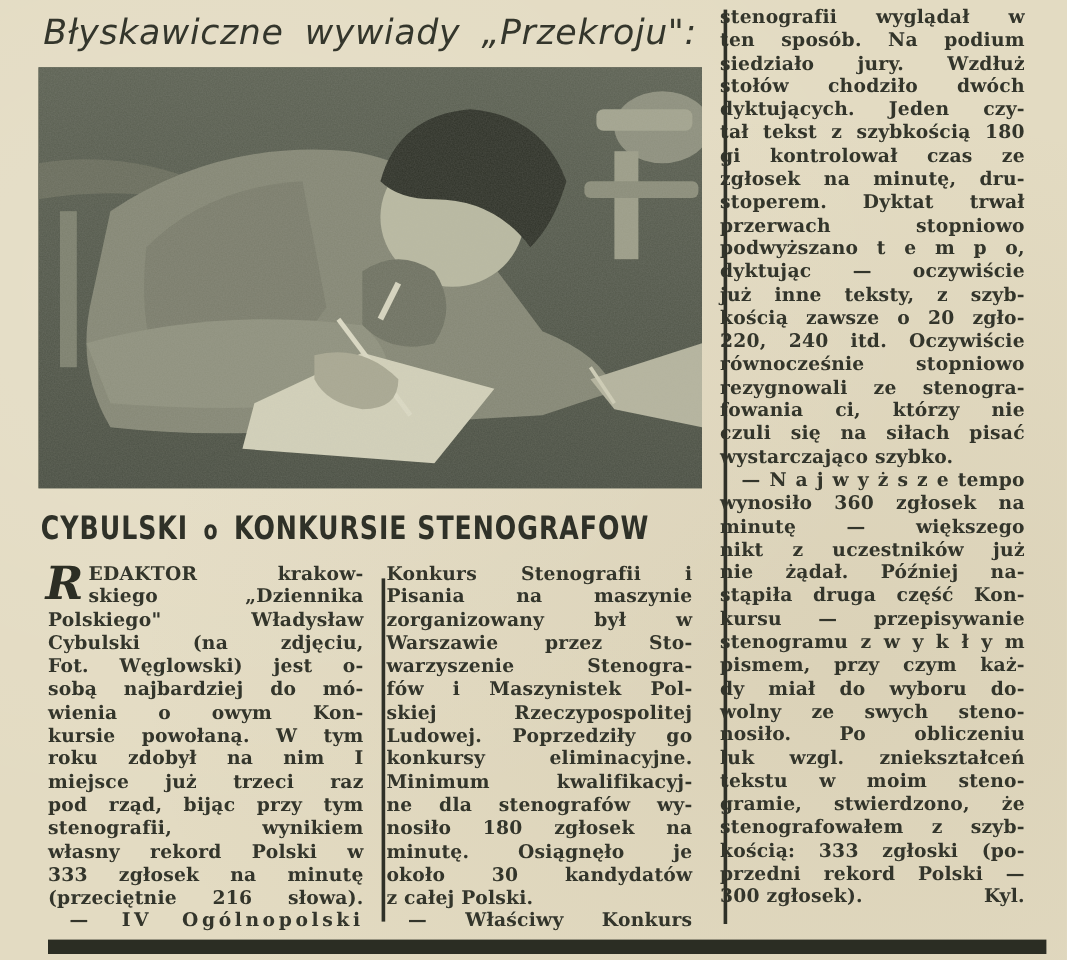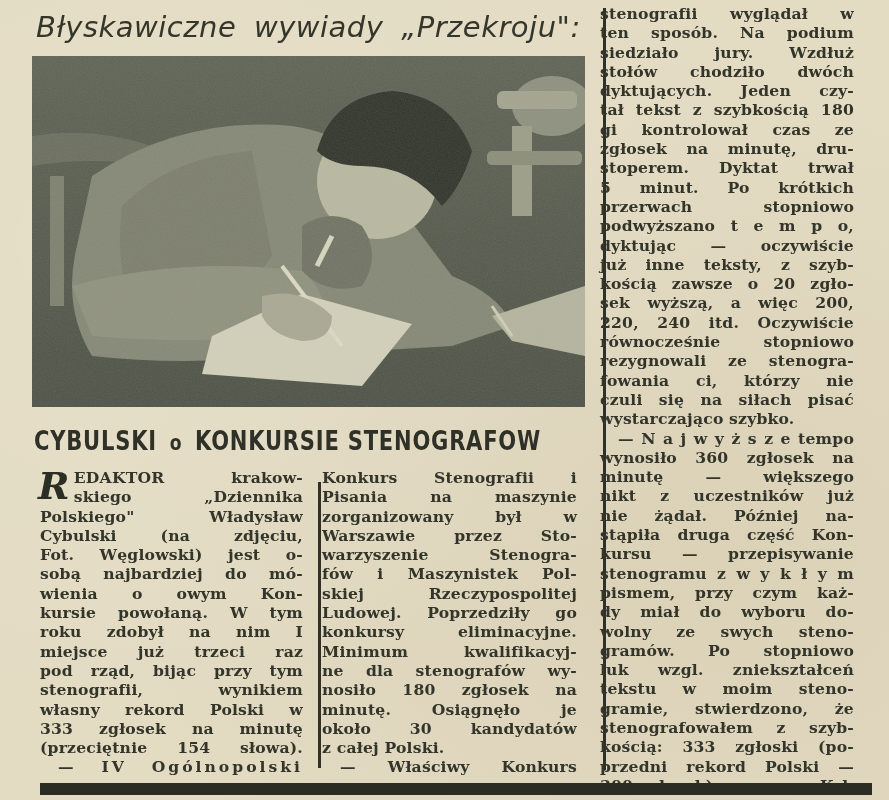--- a/index.html
+++ b/index.html
@@ -132,21 +132,21 @@
     <span class="line">Fot. Węglowski) jest o-</span>
     <span class="line">sobą najbardziej do mó-</span>
     <span class="line">wienia o owym Kon-</span>
     <span class="line">kursie powołaną. W tym</span>
     <span class="line">roku zdobył na nim I</span>
     <span class="line">miejsce już trzeci raz</span>
     <span class="line">pod rząd, bijąc przy tym</span>
     <span class="line">stenografii, wynikiem</span>
     <span class="line">własny rekord Polski w</span>
     <span class="line">333 zgłosek na minutę</span>
-    <span class="line">(przeciętnie 154 słowa).</span>
+    <span class="line">(przeciętnie 216 słowa).</span>
     <span class="line" style="padding-left:18px;letter-spacing:3px">— IV Ogólnopolski</span>
   </div>
 
   <div class="col col2">
     <span class="line">Konkurs Stenografii i</span>
     <span class="line">Pisania na maszynie</span>
     <span class="line">zorganizowany był w</span>
     <span class="line">Warszawie przez Sto-</span>
     <span class="line">warzyszenie Stenogra-</span>
     <span class="line">fów i Maszynistek Pol-</span>
@@ -165,45 +165,43 @@
   <div class="col col3">
     <span class="line">stenografii wyglądał w</span>
     <span class="line">ten sposób. Na podium</span>
     <span class="line">siedziało jury. Wzdłuż</span>
     <span class="line">stołów chodziło dwóch</span>
     <span class="line">dyktujących. Jeden czy-</span>
     <span class="line">tał tekst z szybkością 180</span>
     <span class="line">gi kontrolował czas ze</span>
     <span class="line">zgłosek na minutę, dru-</span>
     <span class="line">stoperem. Dyktat trwał</span>
-    <span class="line">5 minut. Po krótkich</span>
     <span class="line">przerwach stopniowo</span>
     <span class="line">podwyższano t e m p o,</span>
     <span class="line">dyktując — oczywiście</span>
     <span class="line">już inne teksty, z szyb-</span>
     <span class="line">kością zawsze o 20 zgło-</span>
-    <span class="line">sek wyższą, a więc 200,</span>
     <span class="line">220, 240 itd. Oczywiście</span>
     <span class="line">równocześnie stopniowo</span>
     <span class="line">rezygnowali ze stenogra-</span>
     <span class="line">fowania ci, którzy nie</span>
     <span class="line">czuli się na siłach pisać</span>
     <span class="line last">wystarczająco szybko.</span>
     <span class="line" style="padding-left:18px">— N a j w y ż s z e tempo</span>
     <span class="line">wynosiło 360 zgłosek na</span>
     <span class="line">minutę — większego</span>
     <span class="line">nikt z uczestników już</span>
     <span class="line">nie żądał. Później na-</span>
     <span class="line">stąpiła druga część Kon-</span>
     <span class="line">kursu — przepisywanie</span>
     <span class="line">stenogramu z w y k ł y m</span>
     <span class="line">pismem, przy czym każ-</span>
     <span class="line">dy miał do wyboru do-</span>
     <span class="line">wolny ze swych steno-</span>
-    <span class="line">gramów. Po stopniowo</span>
+    <span class="line">nosiło. Po obliczeniu</span>
     <span class="line">luk wzgl. zniekształceń</span>
     <span class="line">tekstu w moim steno-</span>
     <span class="line">gramie, stwierdzono, że</span>
     <span class="line">stenografowałem z szyb-</span>
     <span class="line">kością: 333 zgłoski (po-</span>
     <span class="line">przedni rekord Polski —</span>
     <span class="line" style="display:flex;justify-content:space-between;text-align-last:auto">
       <span>300 zgłosek).</span>
       <span>Kyl.</span>
     </span>

